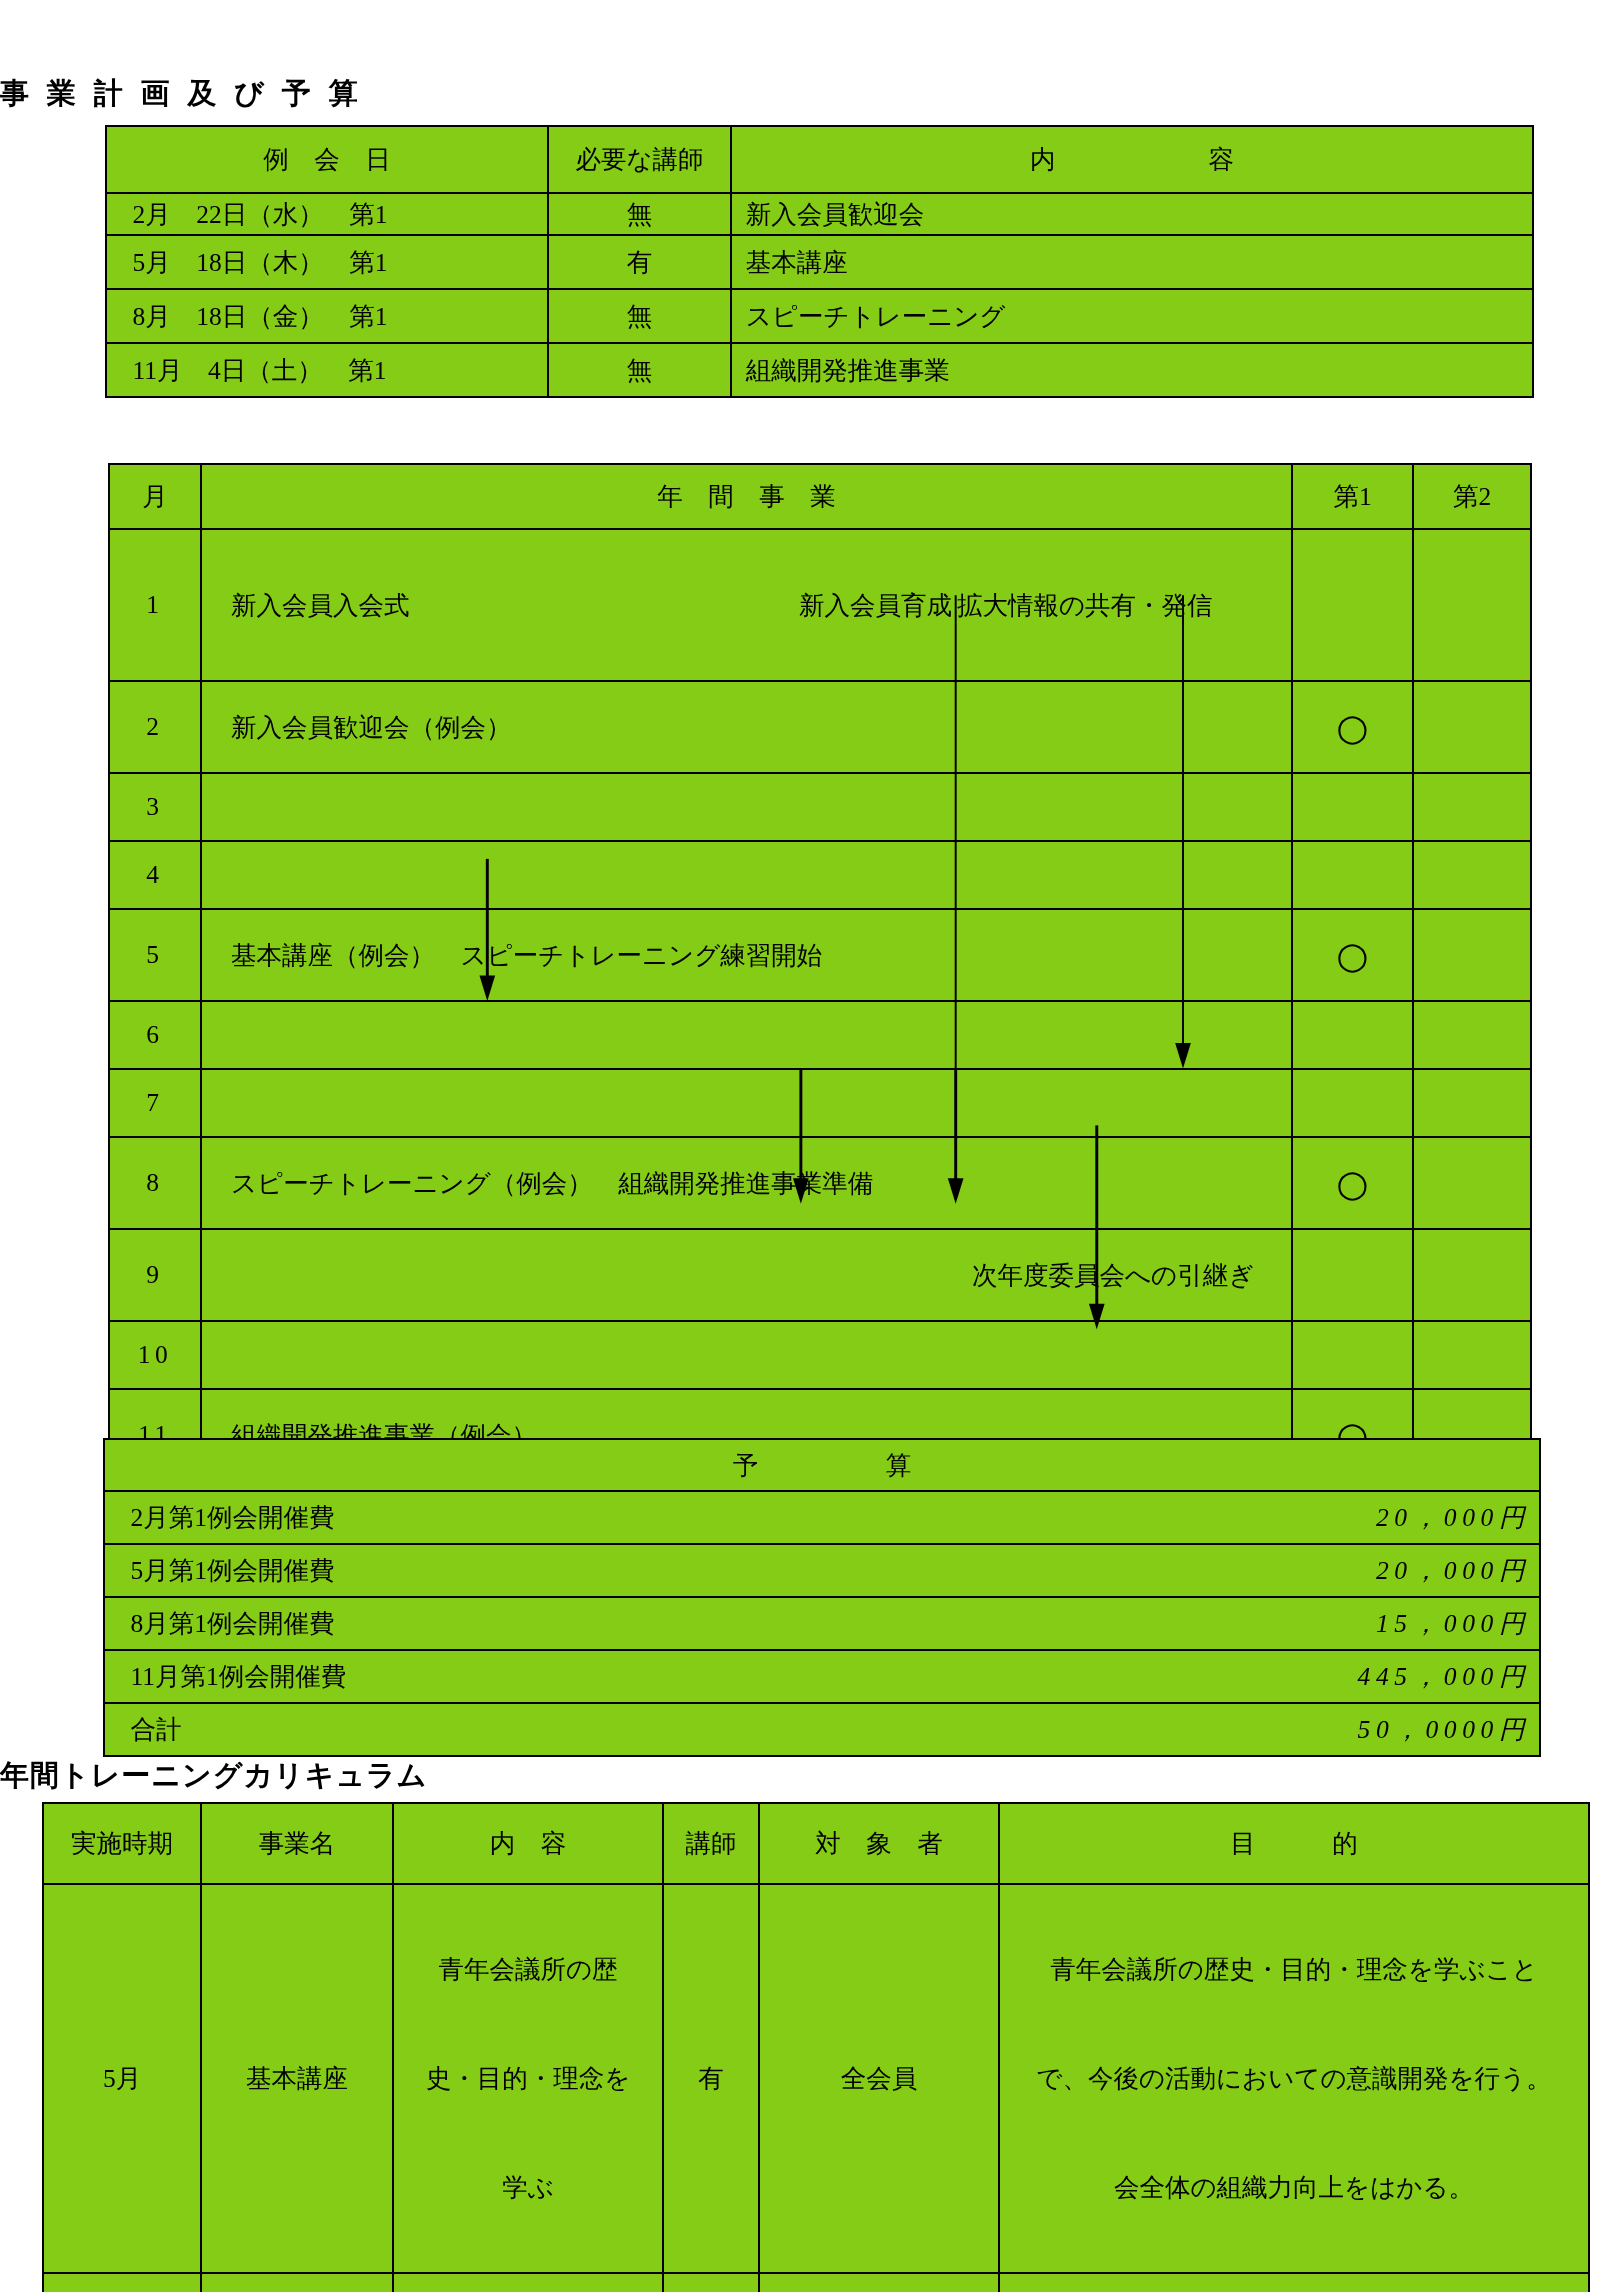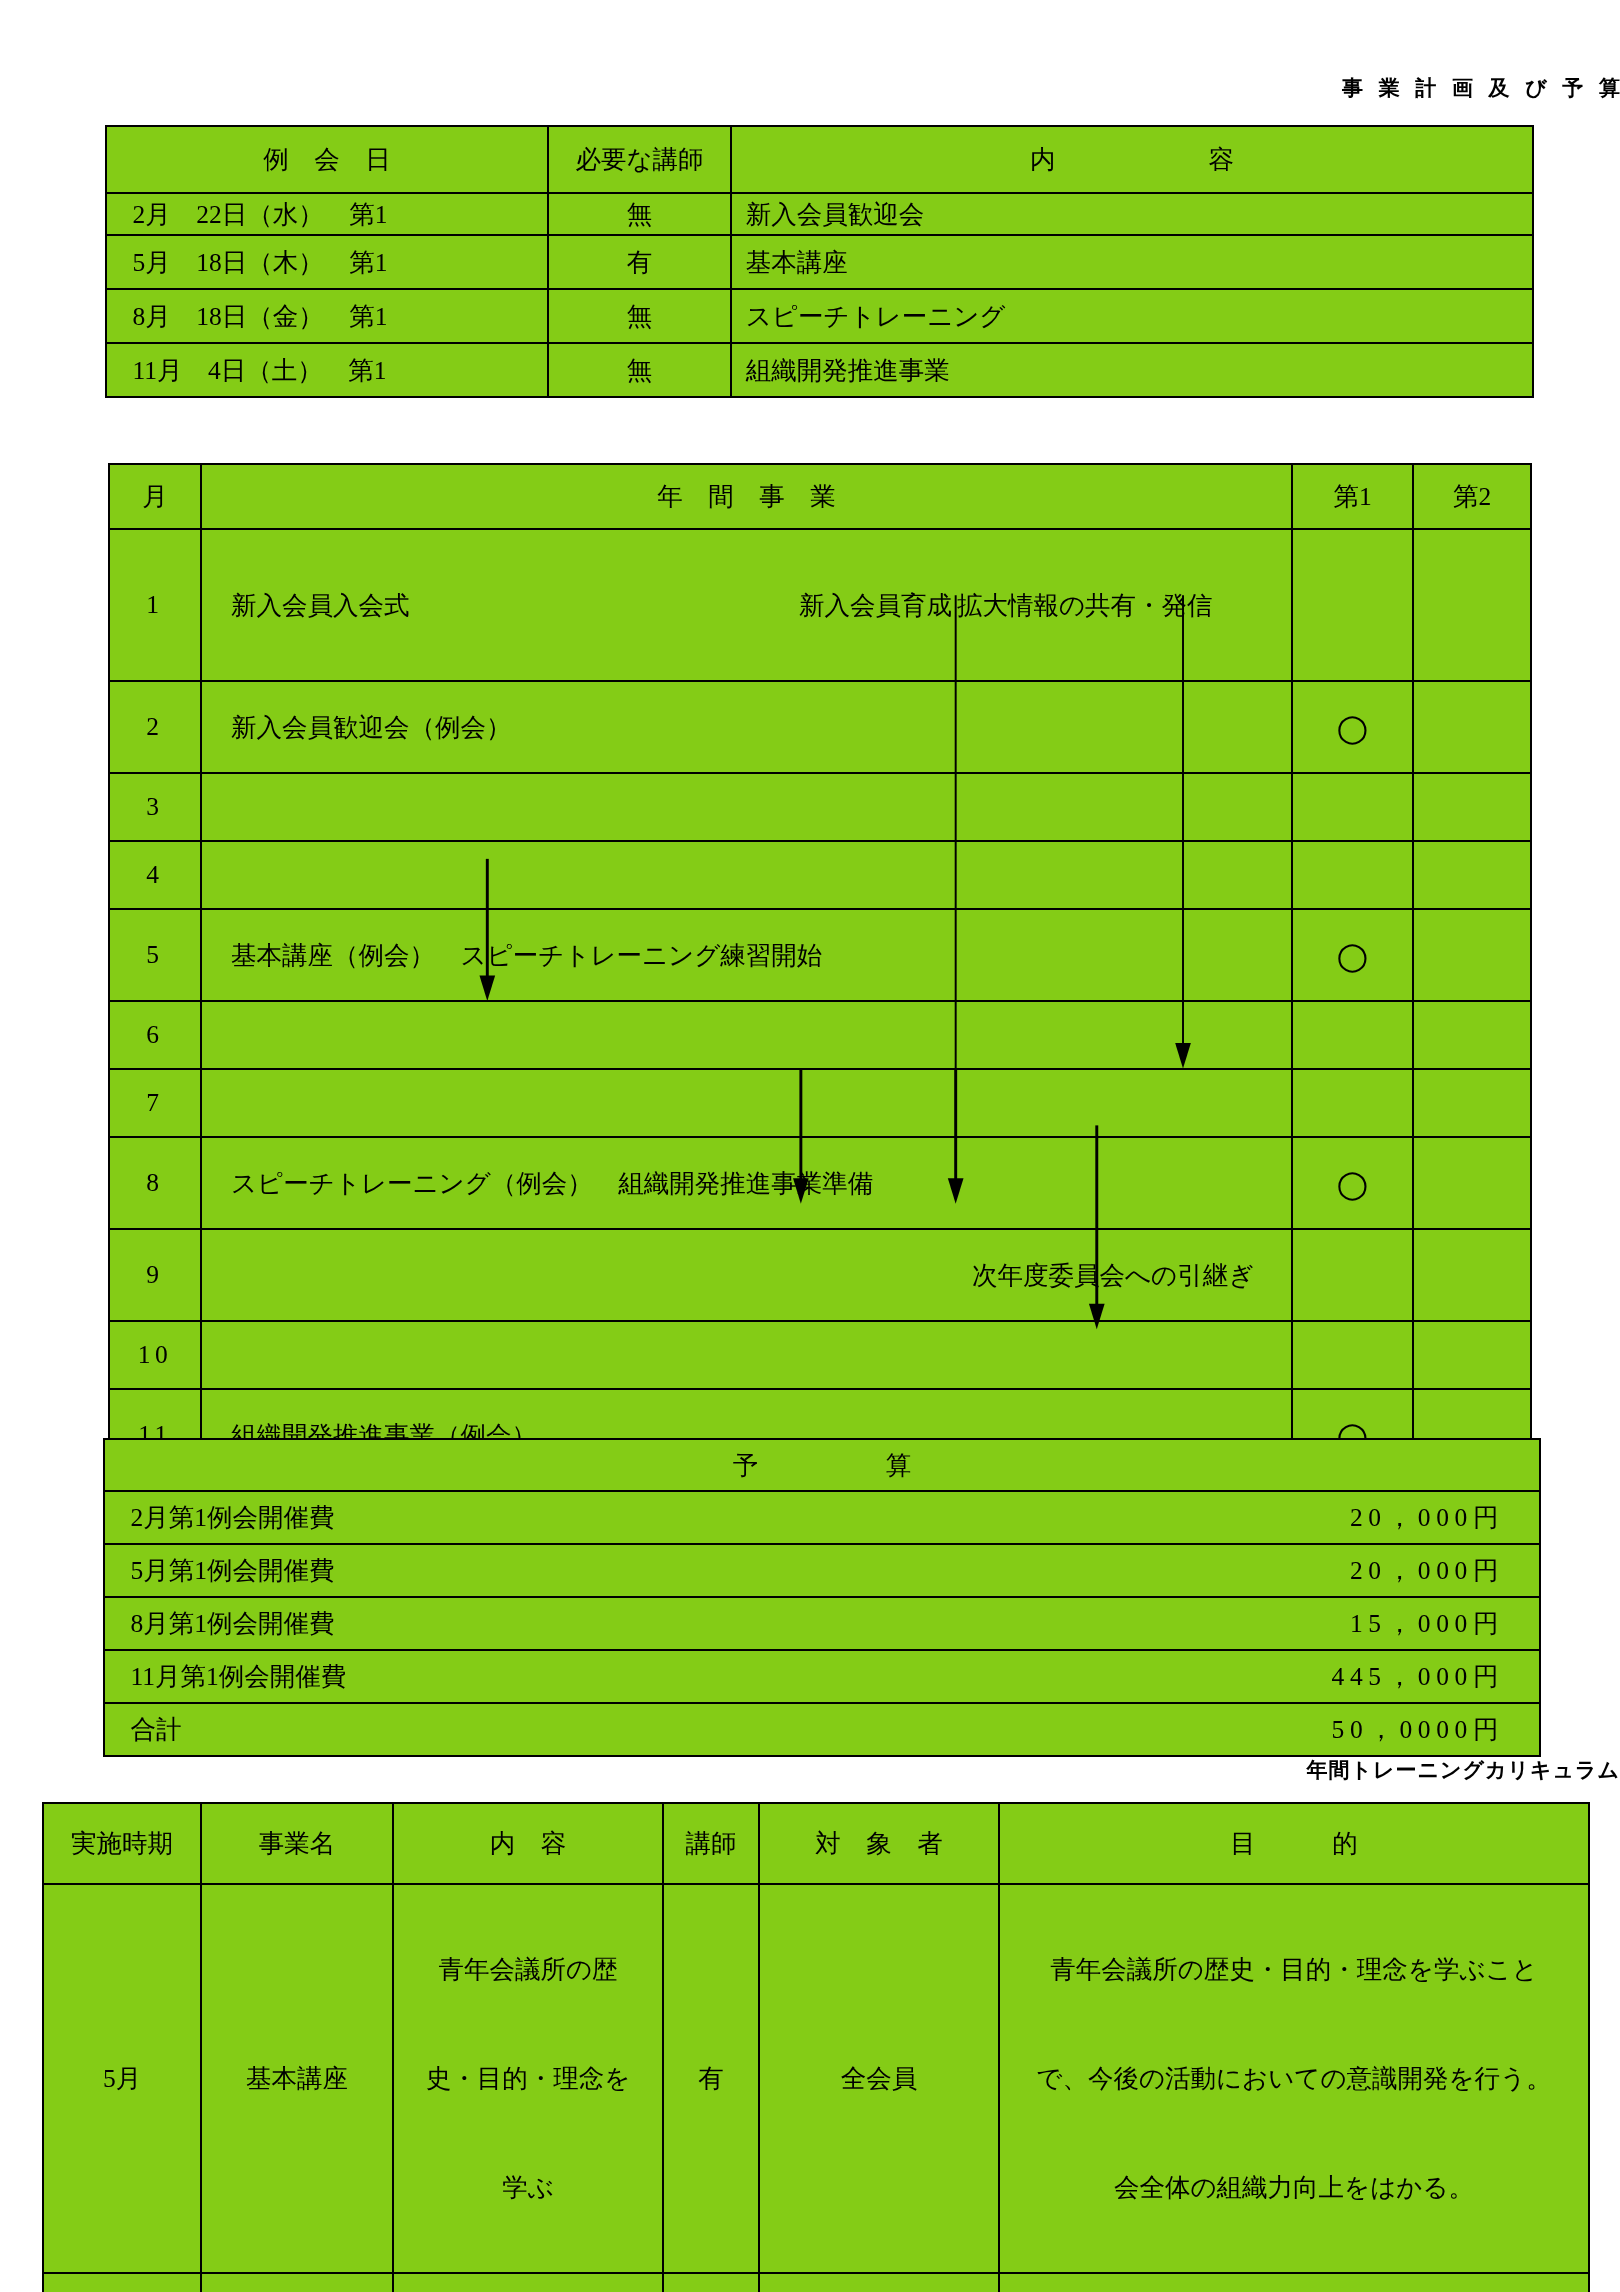--- a/index.html
+++ b/index.html
@@ -1,20 +1,20 @@
 <!DOCTYPE html>
 <html><head>
 <meta charset="utf-8">
 <style>
   html,body{margin:0;padding:0;background:#888;}
   #page{position:relative;width:1620px;height:2293px;background:#ffffff;color:#000;
         font-family:"Liberation Serif","DejaVu Serif",serif;font-size:25.5px;overflow:hidden;}
-  .doc-title{position:absolute;left:0;width:1620px;text-align:right;
+  .doc-title{position:absolute;left:0;width:1620px;text-align:left;
              font-family:"Liberation Sans","DejaVu Sans",sans-serif;font-weight:bold;
-             font-size:21px;white-space:pre;}
+             font-size:29px;white-space:pre;}
   #title-plan{top:74px;word-spacing:9.8px;}
   #title-curriculum{top:1756px;letter-spacing:1px;}
 
   table.doc{position:absolute;border-collapse:collapse;table-layout:fixed;
             font-size:25.5px;background:#84cc16;}
   table.doc td,table.doc th{border:2px solid #000;padding:0;font-weight:normal;
             overflow:hidden;white-space:pre;}
   table.doc{border:2.9px solid #000;}
   .ctr{text-align:center;vertical-align:middle;}
   .lft{text-align:left;vertical-align:middle;}
@@ -31,21 +31,21 @@
   #t-annual .biz{position:relative;margin-left:48px;}
   #t-annual .biz .abs{position:absolute;top:50%;transform:translateY(-50%);white-space:pre;}
   #t-annual .month{letter-spacing:0.18em;}
   #t-annual .mark{font-family:"DejaVu Sans","Liberation Sans",sans-serif;font-size:37px;}
   #annual-wrap{position:absolute;left:108px;top:463px;width:1421px;height:876px;pointer-events:none;}
   #annual-wrap svg{position:absolute;left:0;top:0;}
 
   
   #t-budget{left:103px;top:1438px;width:1436px;}
   #t-budget .item{padding-left:25.5px;}
-  #t-budget .amount{padding-right:35px;letter-spacing:0.22em;}
+  #t-budget .amount{padding-right:9px;letter-spacing:0.22em;font-style:italic;}
 
   
   #t-curr{left:42px;top:1802px;width:1546px;}
   #t-curr td{vertical-align:middle;text-align:center;}
   #t-curr .lines div{line-height:49px;}
 </style>
 </head>
 <body>
 
 <div id="page">

